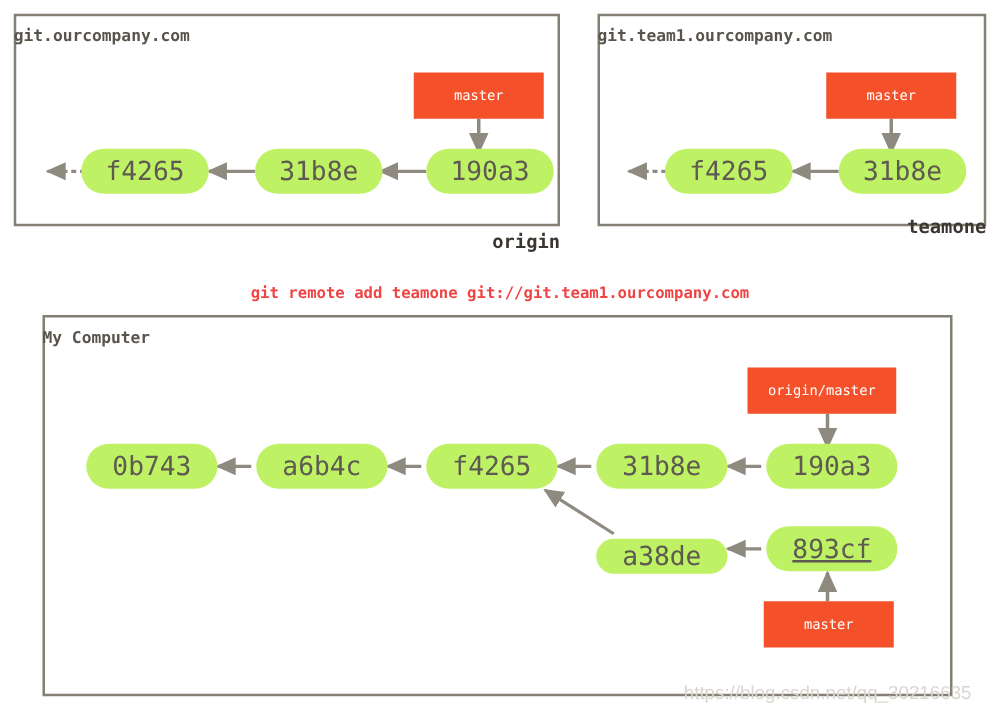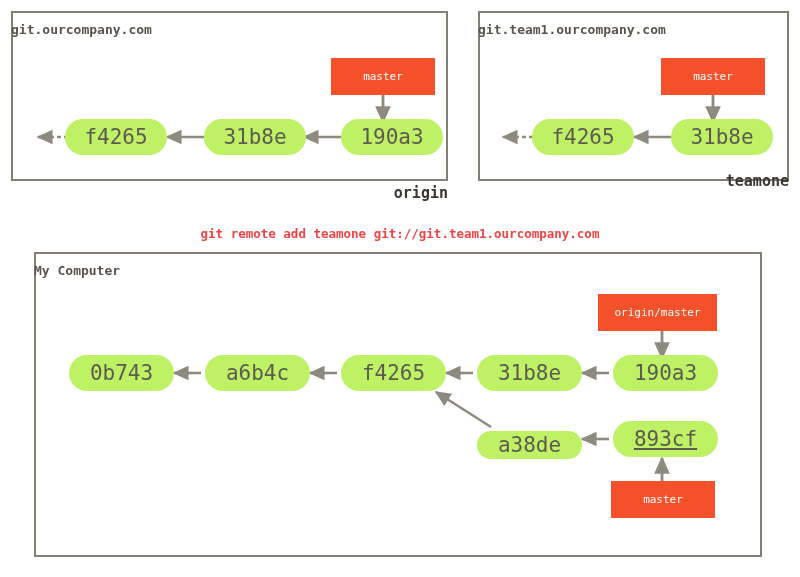--- a/index.html
+++ b/index.html
@@ -170,14 +170,15 @@
   <div class="commit" style="left:477px; top:355px; width:105px; height:36px;">31b8e</div>
   <div class="commit" style="left:613px; top:355px; width:105px; height:36px;">190a3</div>
 
   <div class="branch" style="left:598px; top:294px; width:119px; height:37px;">origin/master</div>
 
   <div class="commit" style="left:477px; top:421px; width:105px; height:28px;margin-top:10px;">a38de</div>
   <div class="commit" style="left:613px; top:421px; width:105px; height:36px;text-decoration:underline;">893cf</div>
 
   <div class="branch" style="left:611px; top:481px; width:104px; height:37px;">master</div>
 
+  <div class="watermark" style="left:547px; top:546px;">https://blog.csdn.net/qq_30216635</div>
 
 </div>
 
 </body></html>

